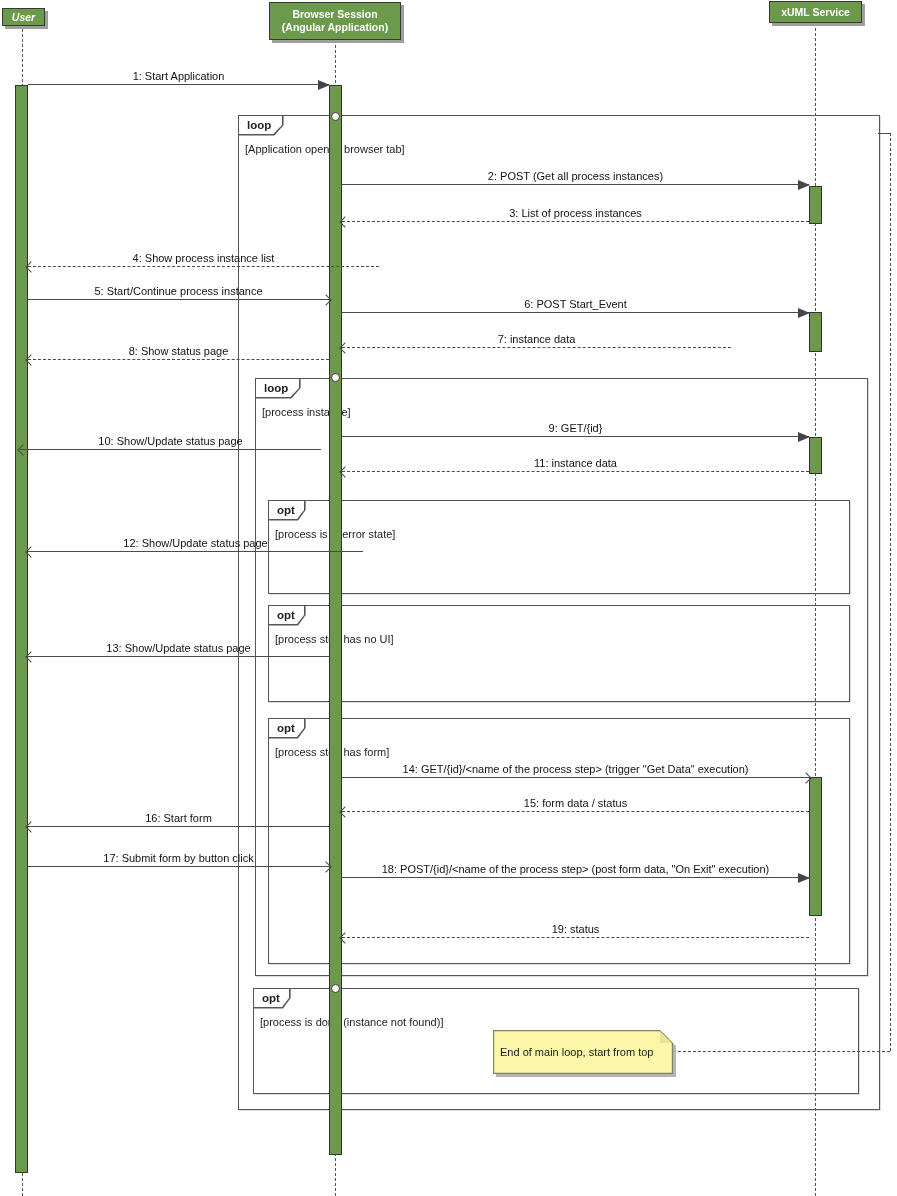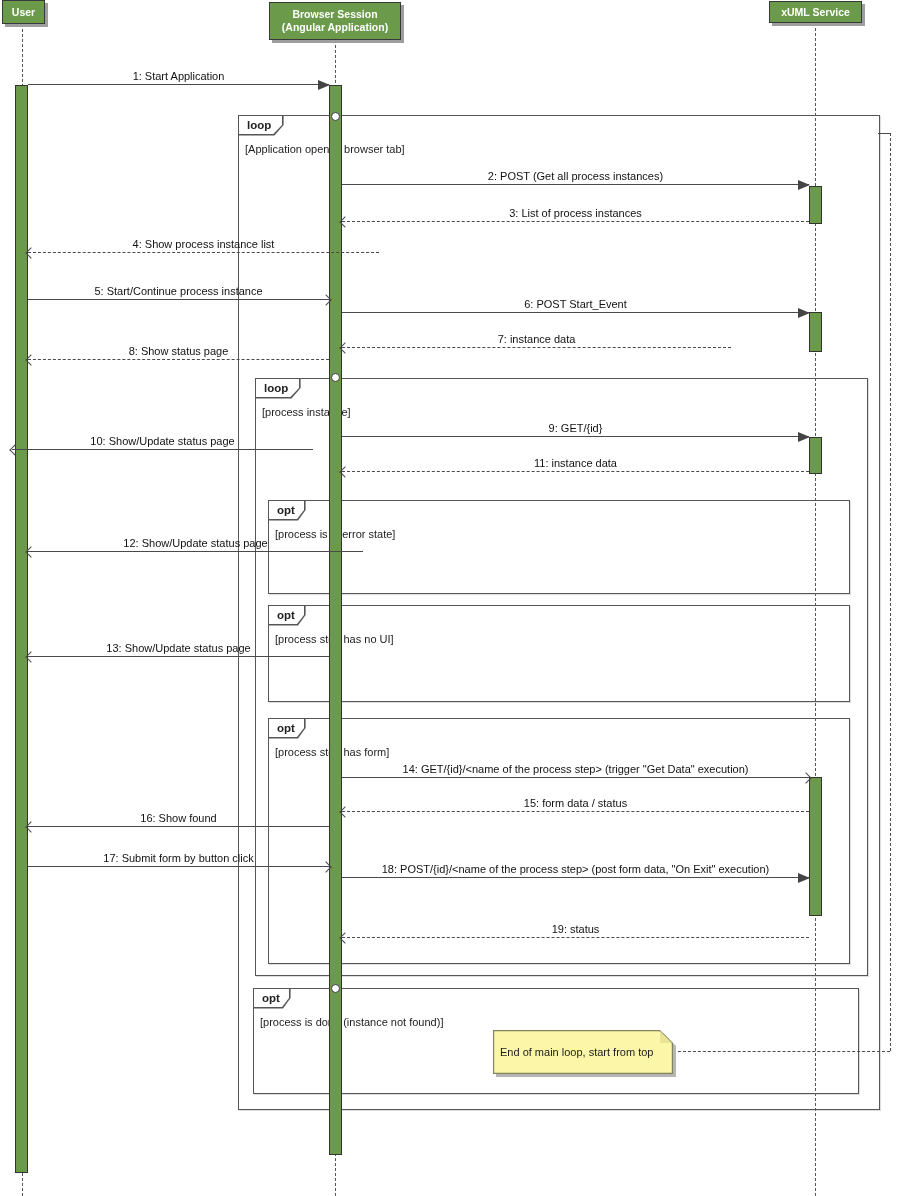--- a/index.html
+++ b/index.html
@@ -123,21 +123,21 @@
     <div class="msg" style="left: 342px; top: 168px; width: 467px;">
       <div class="msg-line"></div>
       <div class="msg-label">2: POST (Get all process instances)</div>
       <div class="head-filled-right"></div>
     </div>
     <div class="msg" style="left: 342px; top: 205px; width: 467px;">
       <div class="msg-line dashed"></div>
       <div class="msg-label">3: List of process instances</div>
       <div class="head-open-left"></div>
     </div>
-    <div class="msg" style="left: 28px; top: 236px; width: 351px;">
+    <div class="msg" style="left: 28px; top: 250px; width: 351px;">
       <div class="msg-line dashed"></div>
       <div class="msg-label">4: Show process instance list</div>
       <div class="head-open-left"></div>
     </div>
     <div class="msg" style="left: 28px; top: 283px; width: 301px;">
       <div class="msg-line"></div>
       <div class="msg-label">5: Start/Continue process instance</div>
       <div class="head-open-right"></div>
     </div>
     <div class="msg" style="left: 342px; top: 296px; width: 467px;">
@@ -153,21 +153,21 @@
     <div class="msg" style="left: 28px; top: 343px; width: 301px;">
       <div class="msg-line dashed"></div>
       <div class="msg-label">8: Show status page</div>
       <div class="head-open-left"></div>
     </div>
     <div class="msg" style="left: 342px; top: 420px; width: 467px;">
       <div class="msg-line"></div>
       <div class="msg-label">9: GET/{id}</div>
       <div class="head-filled-right"></div>
     </div>
-    <div class="msg" style="left: 12px; top: 433px; width: 301px;">
+    <div class="msg" style="left: 20px; top: 433px; width: 301px;">
       <div class="msg-line"></div>
       <div class="msg-label">10: Show/Update status page</div>
       <div class="head-open-left"></div>
     </div>
     <div class="msg" style="left: 342px; top: 455px; width: 467px;">
       <div class="msg-line dashed"></div>
       <div class="msg-label">11: instance data</div>
       <div class="head-open-left"></div>
     </div>
     <div class="msg" style="left: 28px; top: 535px; width: 301px; padding-left: 34px;">
@@ -185,21 +185,21 @@
       <div class="msg-label">14: GET/{id}/&lt;name of the process step&gt; (trigger "Get Data" execution)</div>
       <div class="head-open-right"></div>
     </div>
     <div class="msg" style="left: 342px; top: 795px; width: 467px;">
       <div class="msg-line dashed"></div>
       <div class="msg-label">15: form data / status</div>
       <div class="head-open-left"></div>
     </div>
     <div class="msg" style="left: 28px; top: 810px; width: 301px;">
       <div class="msg-line"></div>
-      <div class="msg-label">16: Show found</div>
+      <div class="msg-label">16: Start form</div>
       <div class="head-open-left"></div>
     </div>
     <div class="msg" style="left: 28px; top: 850px; width: 301px;">
       <div class="msg-line"></div>
       <div class="msg-label">17: Submit form by button click</div>
       <div class="head-open-right"></div>
     </div>
     <div class="msg" style="left: 342px; top: 861px; width: 467px;">
       <div class="msg-line"></div>
       <div class="msg-label">18: POST/{id}/&lt;name of the process step&gt; (post form data, "On Exit" execution)</div>
@@ -210,21 +210,21 @@
       <div class="msg-label">19: status</div>
       <div class="head-open-left"></div>
     </div>
     <div class="note-wrap" style="left: 493px; top: 1030px; width: 180px; height: 44px;">
       <div class="note-shadow"></div>
       <div class="note-border"></div>
       <div class="note-body"></div>
       <div class="note-fold"></div>
       <div class="note-text">End of main loop, start from top</div>
     </div>
-    <div class="participant" style="left: 2px; top: 0; width: 43px; height: 24px;">
+    <div class="participant" style="left: 2px; top: 8px; width: 43px; height: 18px; font-style: italic;">
       <div>User</div>
     </div>
     <div class="participant" style="left: 269px; top: 2px; width: 132px; height: 38px;">
       <div>Browser Session</div>
       <div>(Angular Application)</div>
     </div>
     <div class="participant" style="left: 769px; top: 1px; width: 93px; height: 22px;">
       <div>xUML Service</div>
     </div>
   </div>

